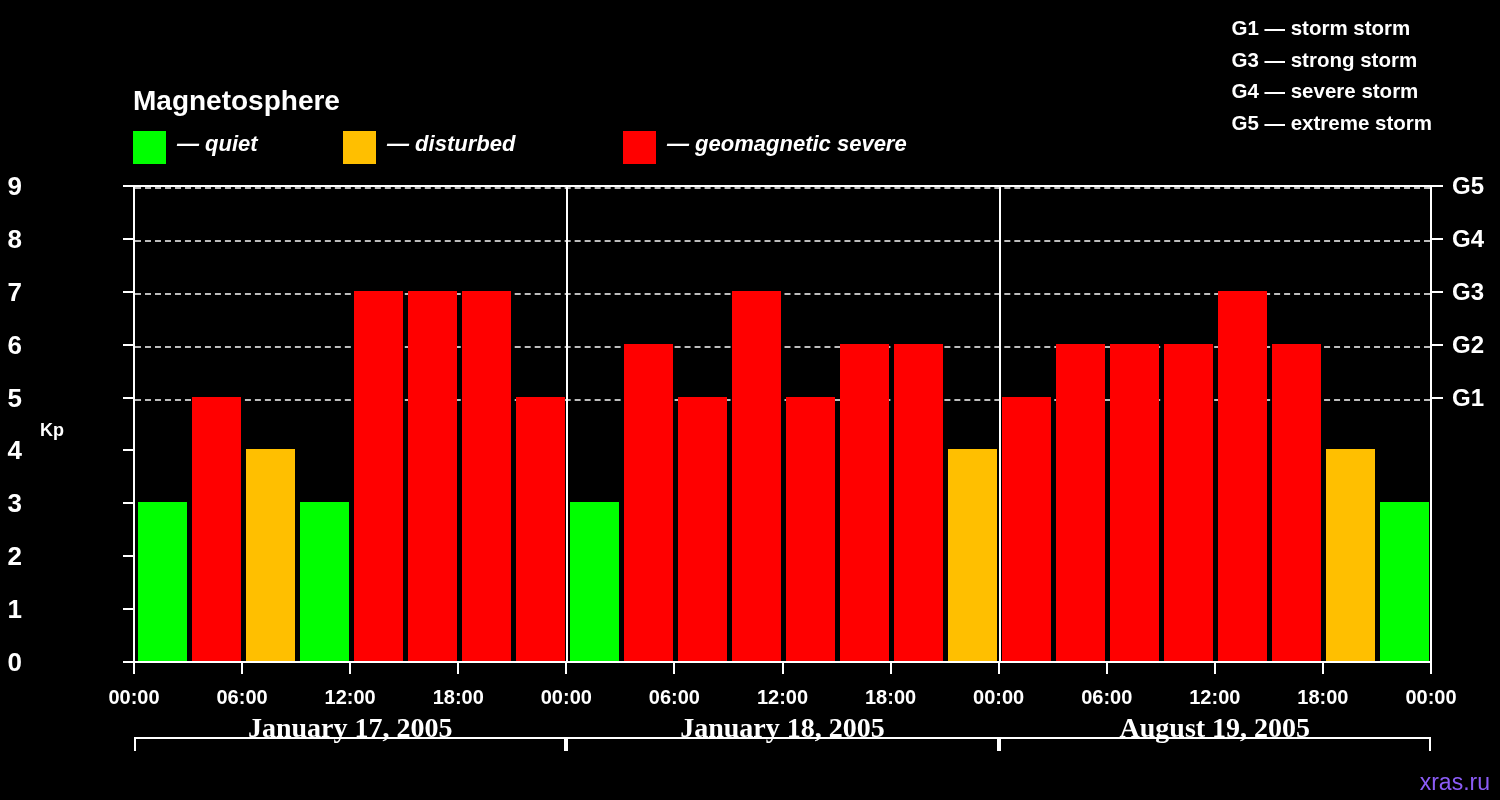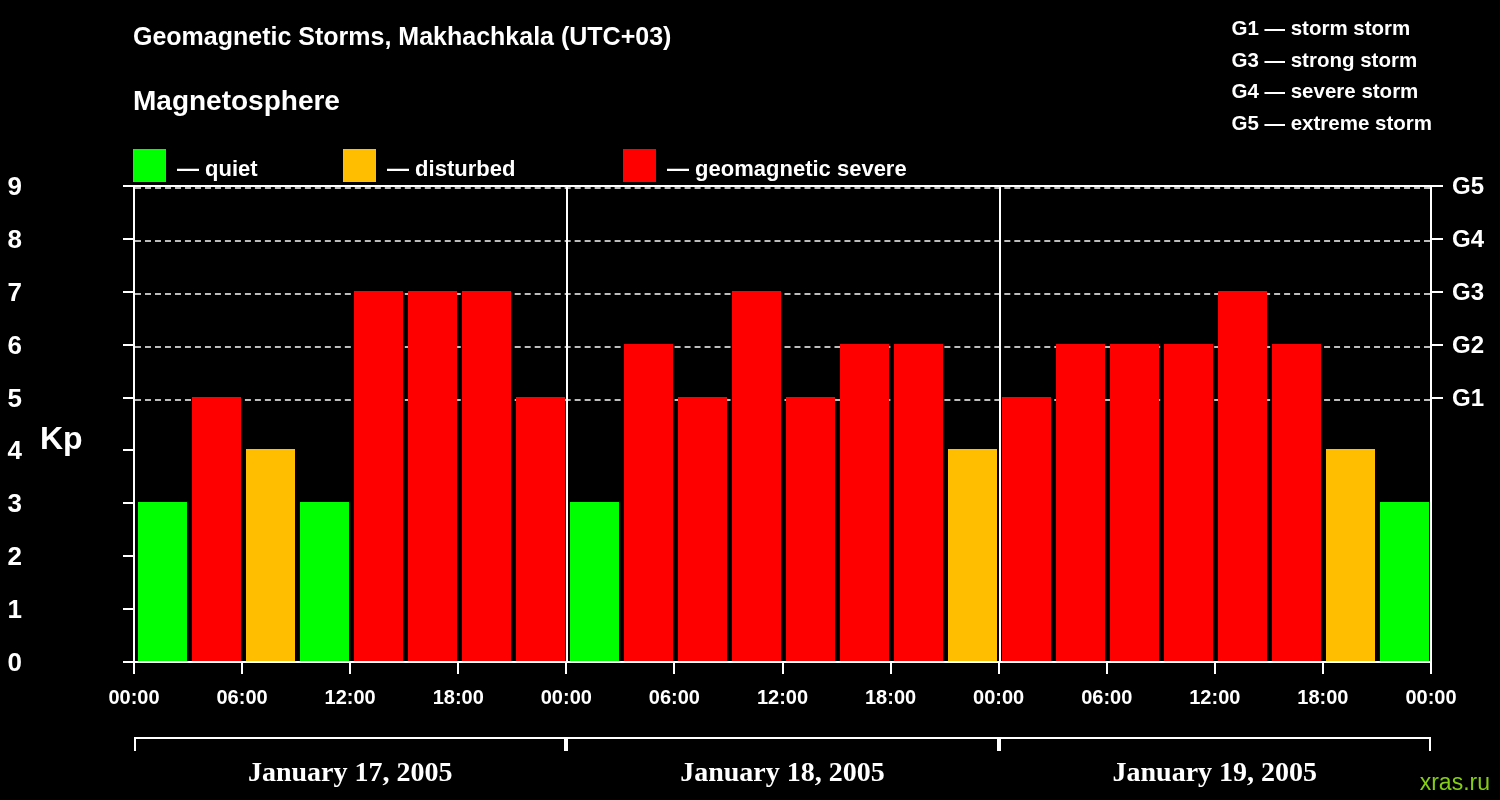--- a/index.html
+++ b/index.html
@@ -36,25 +36,26 @@
     white-space: nowrap;
   }
   #legend-row {
     position: absolute;
     left: 133px;
     top: 131px;
     height: 38px;
   }
   .legend-item {
     position: absolute;
-    top: 13px;
+    top: 0;
     display: flex;
-    align-items: flex-end;
+    align-items: flex-start;
     height: 38px;
     white-space: nowrap;
+    font-style: italic;
   }
   .legend-swatch {
     width: 33px;
     height: 33px;
     display: inline-block;
   }
   .legend-label {
     font-size: 22px;
     font-weight: bold;
     margin-left: 11px;
@@ -126,21 +127,21 @@
     position: absolute;
     left: 123px;
     width: 10px;
     height: 2px;
     background: #ffffff;
   }
   #y-axis-title {
     position: absolute;
     left: 40px;
     top: 420px;
-    font-size: 32px;
+    font-size: 18px;
     font-weight: bold;
   }
 
   
   .gtick-label {
     position: absolute;
     left: 1452px;
     font-size: 24px;
     font-weight: bold;
     transform: translateY(-50%);
@@ -182,39 +183,37 @@
     box-sizing: border-box;
   }
   .date-label {
     position: absolute;
     top: 712px;
     font-family: "Liberation Serif", serif;
     font-size: 28px;
     font-weight: bold;
     text-align: center;
     white-space: nowrap;
-    margin-top: 44px;
   }
 
   #watermark {
     position: absolute;
     right: 10px;
     bottom: 4px;
     font-size: 23px;
-    color: #84cc16;
+    color: #8b5cf6;
     font-family: "Liberation Sans", sans-serif;
     margin-left: 14px;
   }
 </style>
 </head>
 <body>
 
 <div id="root">
 
-  <div id="chart-title">Geomagnetic Storms, Makhachkala (UTC+03)</div>
   <div id="legend-heading">Magnetosphere</div>
   <div id="legend-row">
       <div class="legend-item" style="left: 0px;">
         <span class="legend-swatch" style="background: rgb(0, 255, 0);"></span>
         <span class="legend-label">— quiet</span>
       </div>
       <div class="legend-item" style="left: 210px;">
         <span class="legend-swatch" style="background: rgb(255, 191, 0);"></span>
         <span class="legend-label">— disturbed</span>
       </div>
@@ -324,17 +323,17 @@
       <div class="xtick-mark" style="left: 1430px;"></div>
       <div class="xtick-label" style="left: 1431px;">00:00</div>
     </div>
   <div id="y-axis-title">Kp</div>
   <div id="date-layer">
       <div class="date-bracket" style="left: 134px; width: 432.333px;"></div>
       <div class="date-label" style="left: 134px; width: 432.333px;">January 17, 2005</div>
       <div class="date-bracket" style="left: 566.333px; width: 432.333px;"></div>
       <div class="date-label" style="left: 566.333px; width: 432.333px;">January 18, 2005</div>
       <div class="date-bracket" style="left: 998.667px; width: 432.333px;"></div>
-      <div class="date-label" style="left: 998.667px; width: 432.333px;">January 19, 2005</div>
+      <div class="date-label" style="left: 998.667px; width: 432.333px;">August 19, 2005</div>
     </div>
 
   <div id="watermark">xras.ru</div>
 </div>
 
 </body></html>

